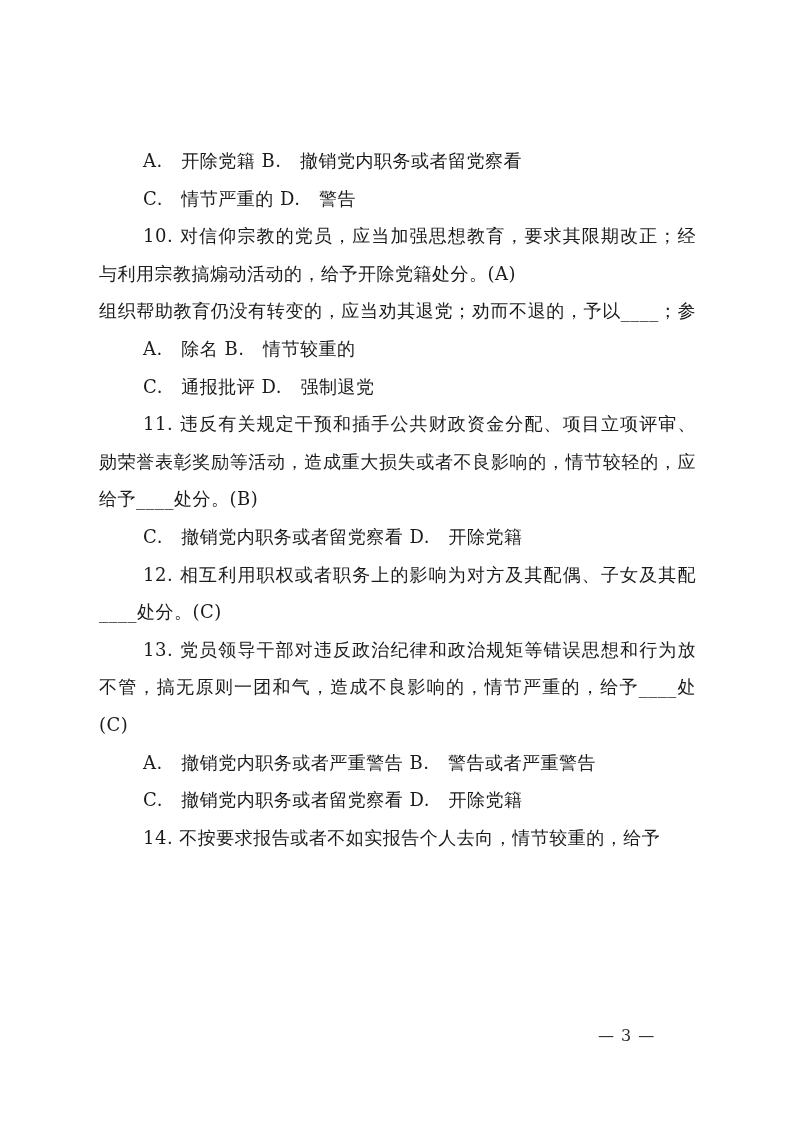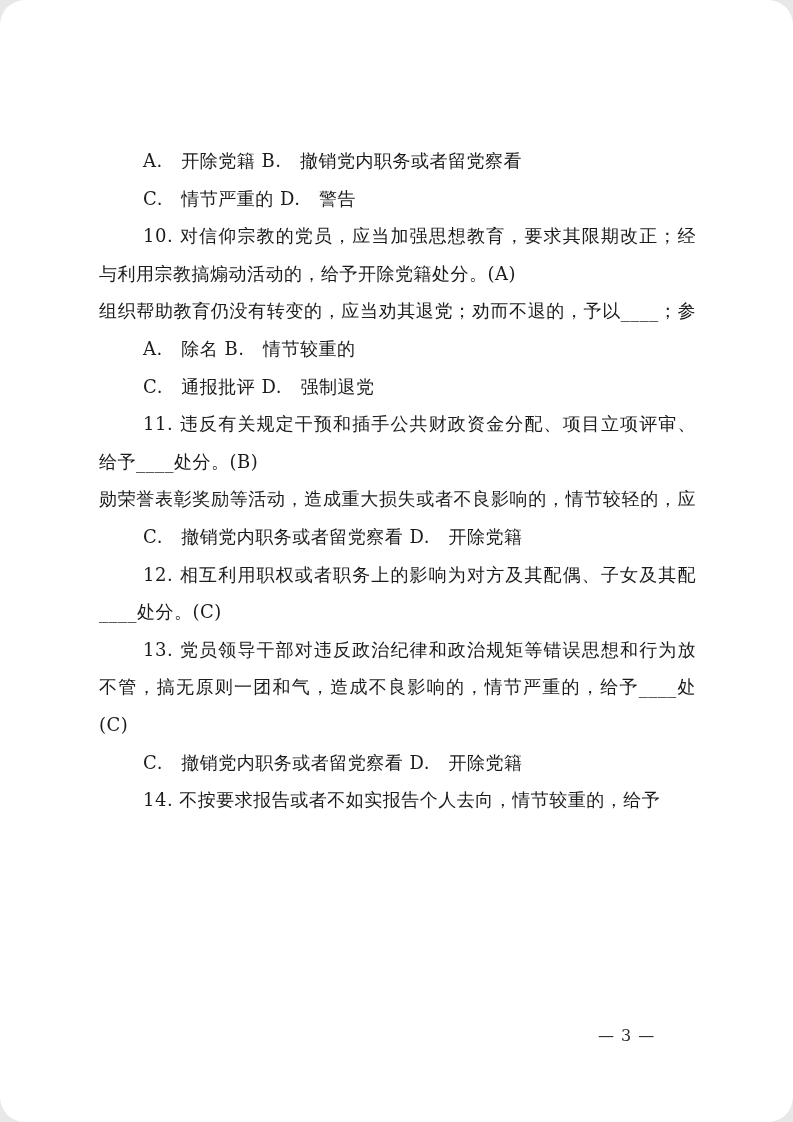--- a/index.html
+++ b/index.html
@@ -9,21 +9,20 @@
   }
   .page {
     position: relative;
     width: 793px;
     height: 1122px;
     margin: 0 auto;
     background: #ffffff;
     font-family: "DejaVu Serif", "Liberation Serif", serif;
     color: #1b1b1b;
     overflow: hidden;
-    border-radius: 25px;
   }
   .text-block {
     position: absolute;
     left: 99px;
     top: 142px;
     width: 597px;
   }
   .line {
     font-size: 18px;
     line-height: 37.6px;
@@ -55,25 +54,26 @@
 <div class="page">
   <div class="text-block">
       <div class="line indent">A.　开除党籍 B.　撤销党内职务或者留党察看</div>
       <div class="line indent">C.　情节严重的 D.　警告</div>
       <div class="line indent fill">10. 对信仰宗教的党员，应当加强思想教育，要求其限期改正；经党</div>
       <div class="line">与利用宗教搞煽动活动的，给予开除党籍处分。(A)</div>
       <div class="line fill">组织帮助教育仍没有转变的，应当劝其退党；劝而不退的，予以____；参</div>
       <div class="line indent">A.　除名 B.　情节较重的</div>
       <div class="line indent">C.　通报批评 D.　强制退党</div>
       <div class="line indent fill">11. 违反有关规定干预和插手公共财政资金分配、项目立项评审、功</div>
+      <div class="line fill">勋荣誉表彰奖励等活动，造成重大损失或者不良影响的，情节较轻的，应</div>
       <div class="line">给予____处分。(B)</div>
-      <div class="line fill">勋荣誉表彰奖励等活动，造成重大损失或者不良影响的，情节较轻的，应</div>
       <div class="line indent">C.　撤销党内职务或者留党察看 D.　开除党籍</div>
       <div class="line indent fill">12. 相互利用职权或者职务上的影响为对方及其配偶、子女及其配偶</div>
       <div class="line">____处分。(C)</div>
       <div class="line indent fill">13. 党员领导干部对违反政治纪律和政治规矩等错误思想和行为放任</div>
       <div class="line fill">不管，搞无原则一团和气，造成不良影响的，情节严重的，给予____处分。</div>
       <div class="line">(C)</div>
+      <div class="line indent">A.　撤销党内职务或者严重警告 B.　警告或者严重警告</div>
       <div class="line indent">C.　撤销党内职务或者留党察看 D.　开除党籍</div>
       <div class="line indent">14. 不按要求报告或者不如实报告个人去向，情节较重的，给予____</div>
     </div>
   <div class="footer">— 3 —</div>
 </div>
 
 </body></html>

